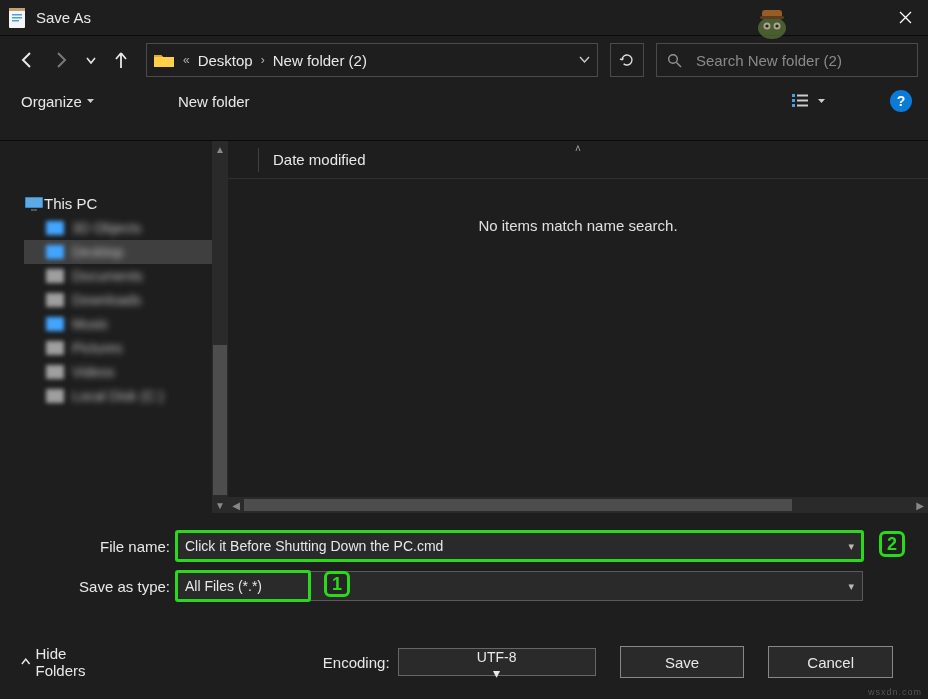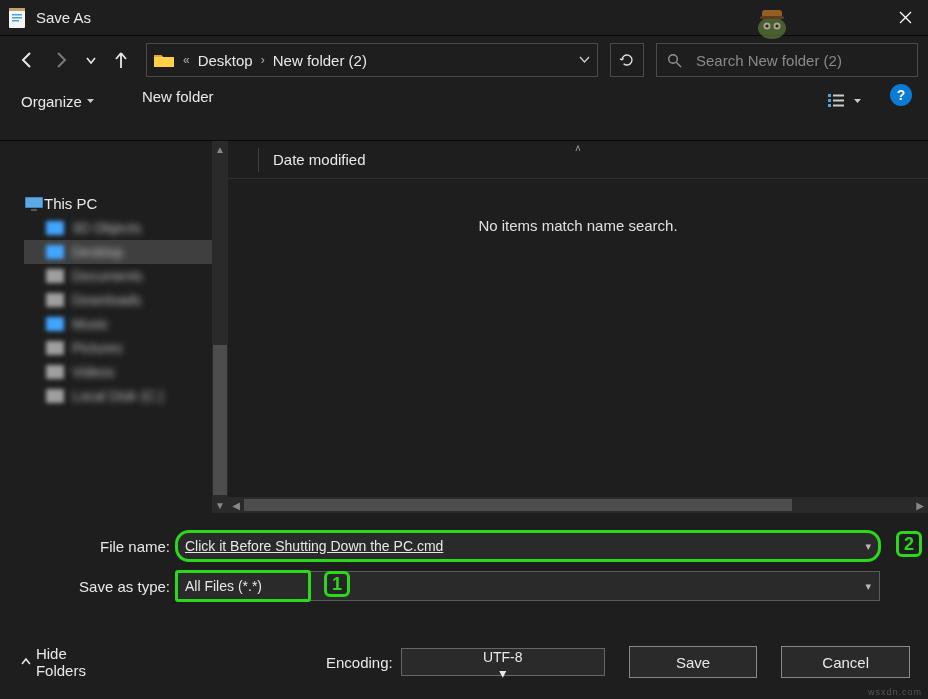--- a/index.html
+++ b/index.html
@@ -14,21 +14,21 @@
     .addr { flex: 0 0 452px; height: 34px; border: 1px solid #4a4a4a; display: flex; align-items: center; background: #1e1e1e; padding-left: 6px; }
     .addr .folder-ic { width: 22px; height: 16px; margin-right: 6px; }
     .crumb { padding: 0 6px; font-size: 15px; }
     .crumb-sep { color: #b0b0b0; font-size: 12px; padding: 0 2px; }
     .addr-spacer { flex: 1; }
     .addr-dd { width: 26px; text-align: center; color: #aaa; }
     .ref { width: 34px; height: 34px; border: 1px solid #4a4a4a; display: flex; align-items: center; justify-content: center; color: #ddd; }
     .search { flex: 1; height: 34px; border: 1px solid #4a4a4a; display: flex; align-items: center; padding: 0 10px; gap: 14px; min-width: 0; background: #1e1e1e; }
     .search svg { opacity: .75; flex-shrink: 0; }
     .search span { color: #8a8a8a; font-size: 15px; white-space: nowrap; overflow: hidden; }
-    .toolbar { height: 34px; display: flex; padding: 0 16px 0 10px; }
+    .toolbar { height: 34px; display: flex; align-items: center; padding: 0 16px 0 10px; gap: 36px; }
     .org { padding: 4px 10px; border: 1px solid transparent; display: flex; align-items: center; gap: 4px; font-size: 15px; }
     .nf-btn { margin-left: 28px; font-size: 15px; padding: 4px 8px; }
     .tb-sp { flex: 1; }
     .view-btn { display: flex; align-items: center; gap: 8px; padding: 2px 6px; }
     .help { width: 22px; height: 22px; border-radius: 50%; background: #0a7cd8; color: #fff; font-size: 14px; font-weight: 700; display: flex; align-items: center; justify-content: center; margin-left: 22px; }
     .body { position: absolute; top: 140px; left: 0; right: 0; bottom: 186px; display: flex; border-top: 1px solid #0a0a0a; }
     .nav { width: 228px; position: relative; background: #1e1e1e; }
     .nav-scroll-track { position: absolute; right: 0; top: 0; bottom: 0; width: 16px; background: #2a2a2a; }
     .nav-scroll-btn { height: 16px; display: flex; align-items: center; justify-content: center; color: #888; font-size: 10px; background: #2a2a2a; }
     .nav-scroll-thumb { position: absolute; left: 1px; right: 1px; top: 204px; height: 150px; background: #4d4d4d; }
@@ -43,26 +43,26 @@
     .hdr { height: 38px; display: flex; align-items: center; border-bottom: 1px solid #2f2f2f; padding-left: 30px; position: relative; }
     .hdr-sort { position: absolute; left: 50%; top: 2px; transform: translateX(-50%); font-size: 10px; color: #aaa; }
     .col-name { flex: 0 0 430px; font-size: 15px; }
     .col-sep { width: 1px; height: 24px; background: #404040; margin-right: 14px; }
     .col-date { font-size: 15px; }
     .empty { text-align: center; padding-top: 38px; font-size: 15px; color: #e0e0e0; }
     .h-scroll { position: absolute; left: 0; right: 0; bottom: 0; height: 16px; background: #2a2a2a; display: flex; align-items: center; }
     .h-scroll .arr { width: 16px; height: 16px; display: flex; align-items: center; justify-content: center; color: #888; font-size: 10px; }
     .h-scroll .track { flex: 1; height: 12px; position: relative; }
     .h-scroll .thumb { position: absolute; left: 0; right: 18%; top: 0; bottom: 0; background: #4d4d4d; }
-    .bottom { position: absolute; left: 0; right: 0; bottom: 0; height: 186px; padding: 18px 10px 0; background: #1e1e1e; }
+    .bottom { position: absolute; left: 0; right: 17px; bottom: 0; height: 186px; padding: 18px 10px 0; background: #1e1e1e; }
     .row { display: flex; align-items: center; margin-bottom: 10px; padding-left: 12px; }
     .lbl { width: 154px; text-align: right; font-size: 15px; padding-right: 6px; }
     .combo { flex: 1; height: 30px; border: 1px solid #5a5a5a; background: #2a2a2a; display: flex; align-items: center; padding: 0 8px; position: relative; font-size: 14px; }
     .combo .dd { position: absolute; right: 8px; top: 50%; transform: translateY(-50%); color: #bbb; font-size: 11px; }
-    .hl { outline: 3px solid #2bd81b; outline-offset: -2px; border-radius: 13px; text-decoration: underline; }
+    .hl { outline: 3px solid #2bd81b; outline-offset: -2px; border-radius: 2px; }
     .badge { position: absolute; width: 26px; height: 26px; border: 3px solid #2bd81b; border-radius: 6px; color: #2bd81b; font-weight: 700; display: flex; align-items: center; justify-content: center; font-size: 18px; background: rgba(30,30,30,.4); }
     .fn-wrap { position: relative; flex: 1; display: flex; }
     .bt-row { display: flex; align-items: center; margin-top: 40px; padding: 0 8px 0 4px; }
     .hf { display: flex; align-items: center; gap: 4px; font-size: 15px; padding: 4px 6px; }
     .enc-lbl { margin-left: 200px; font-size: 15px; padding-right: 8px; }
     .enc-combo { width: 206px; height: 28px; border: 1px solid #666; background: #2a2a2a; display: flex; align-items: center; padding: 0 8px; position: relative; font-size: 14px; flex-direction: column; }
     .btn { width: 130px; height: 32px; border: 1px solid #888; background: #2a2a2a; display: flex; align-items: center; justify-content: center; font-size: 15px; margin-left: 24px; }
     .ghost-logo { position: absolute; right: 136px; top: 4px; width: 40px; height: 36px; opacity: .7; pointer-events: none; }
     .wmk { position: absolute; right: 6px; bottom: 2px; font-size: 9px; color: #555; letter-spacing: 1px; }
   </style>

